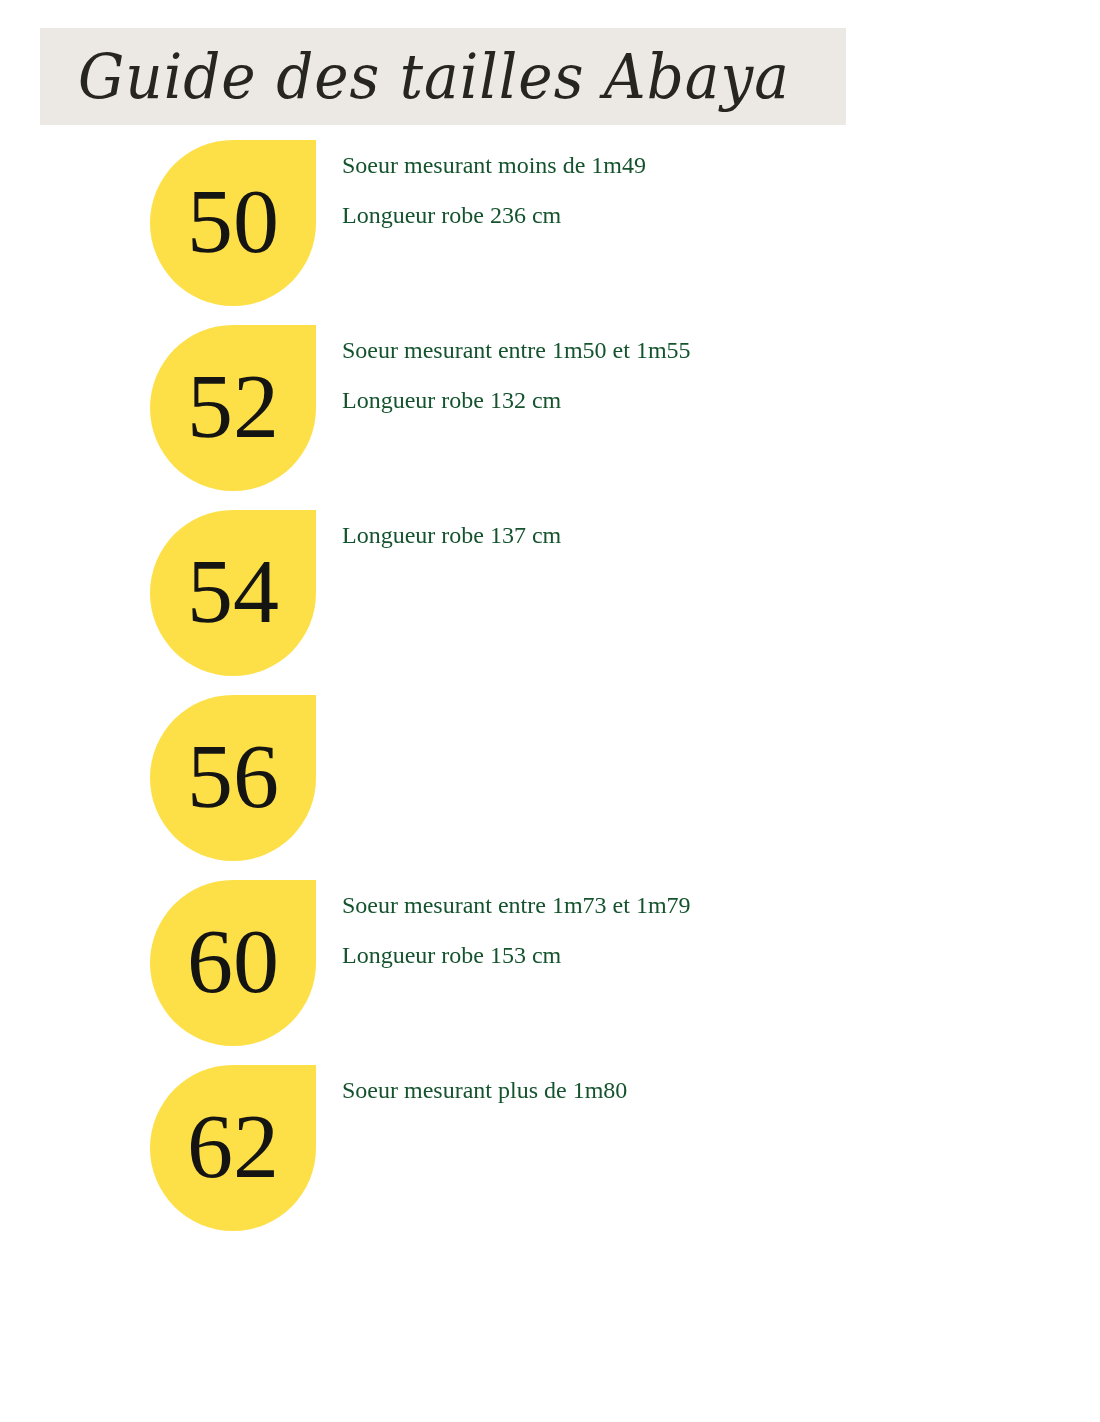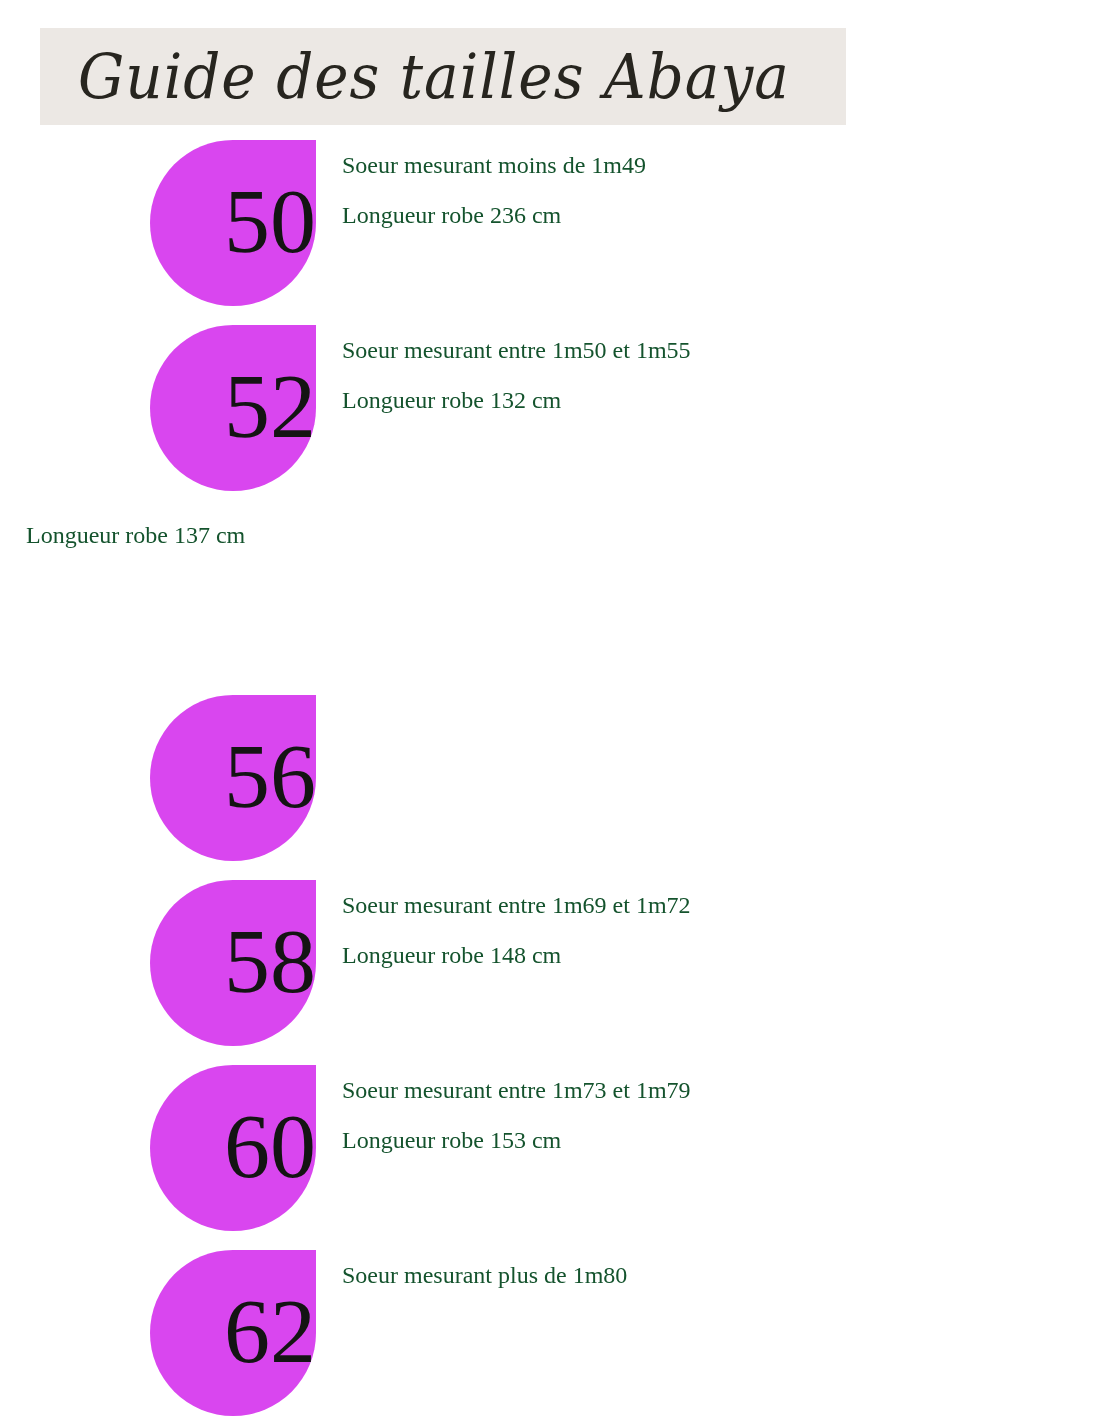--- a/index.html
+++ b/index.html
@@ -47,25 +47,25 @@
     position: relative;
     height: 185px;
     display: flex;
     align-items: flex-start;
   }
   .size-badge {
     flex: 0 0 auto;
     margin-left: 150px;
     width: 166px;
     height: 166px;
-    background: #d946ef;
+    background: #fde047;
     border-radius: 50% 0 50% 50%;
     display: flex;
     align-items: center;
-    justify-content: flex-end;
+    justify-content: center;
   }
   .size-number {
     font-family: "Liberation Serif", serif;
     font-size: 92px;
     line-height: 1;
     color: #141413;
     transform: translateY(-2px);
   }
   .size-description {
     margin-left: 26px;
@@ -103,40 +103,34 @@
       <div class="size-badge">
         <span class="size-number">52</span>
       </div>
       <div class="size-description">
         <span class="desc-line">Soeur mesurant entre 1m50 et 1m55</span>
         <span class="desc-line">Longueur robe 132 cm</span>
       </div>
     </div>
 
     <div class="size-row">
+      <div class="size-badge">
+        <span class="size-number">54</span>
+      </div>
       <div class="size-description">
         <span class="desc-line">Longueur robe 137 cm</span>
       </div>
     </div>
 
     <div class="size-row">
       <div class="size-badge">
         <span class="size-number">56</span>
       </div>
     </div>
 
-    <div class="size-row">
-      <div class="size-badge">
-        <span class="size-number">58</span>
-      </div>
-      <div class="size-description">
-        <span class="desc-line">Soeur mesurant entre 1m69 et 1m72</span>
-        <span class="desc-line">Longueur robe 148 cm</span>
-      </div>
-    </div>
 
     <div class="size-row">
       <div class="size-badge">
         <span class="size-number">60</span>
       </div>
       <div class="size-description">
         <span class="desc-line">Soeur mesurant entre 1m73 et 1m79</span>
         <span class="desc-line">Longueur robe 153 cm</span>
       </div>
     </div>

